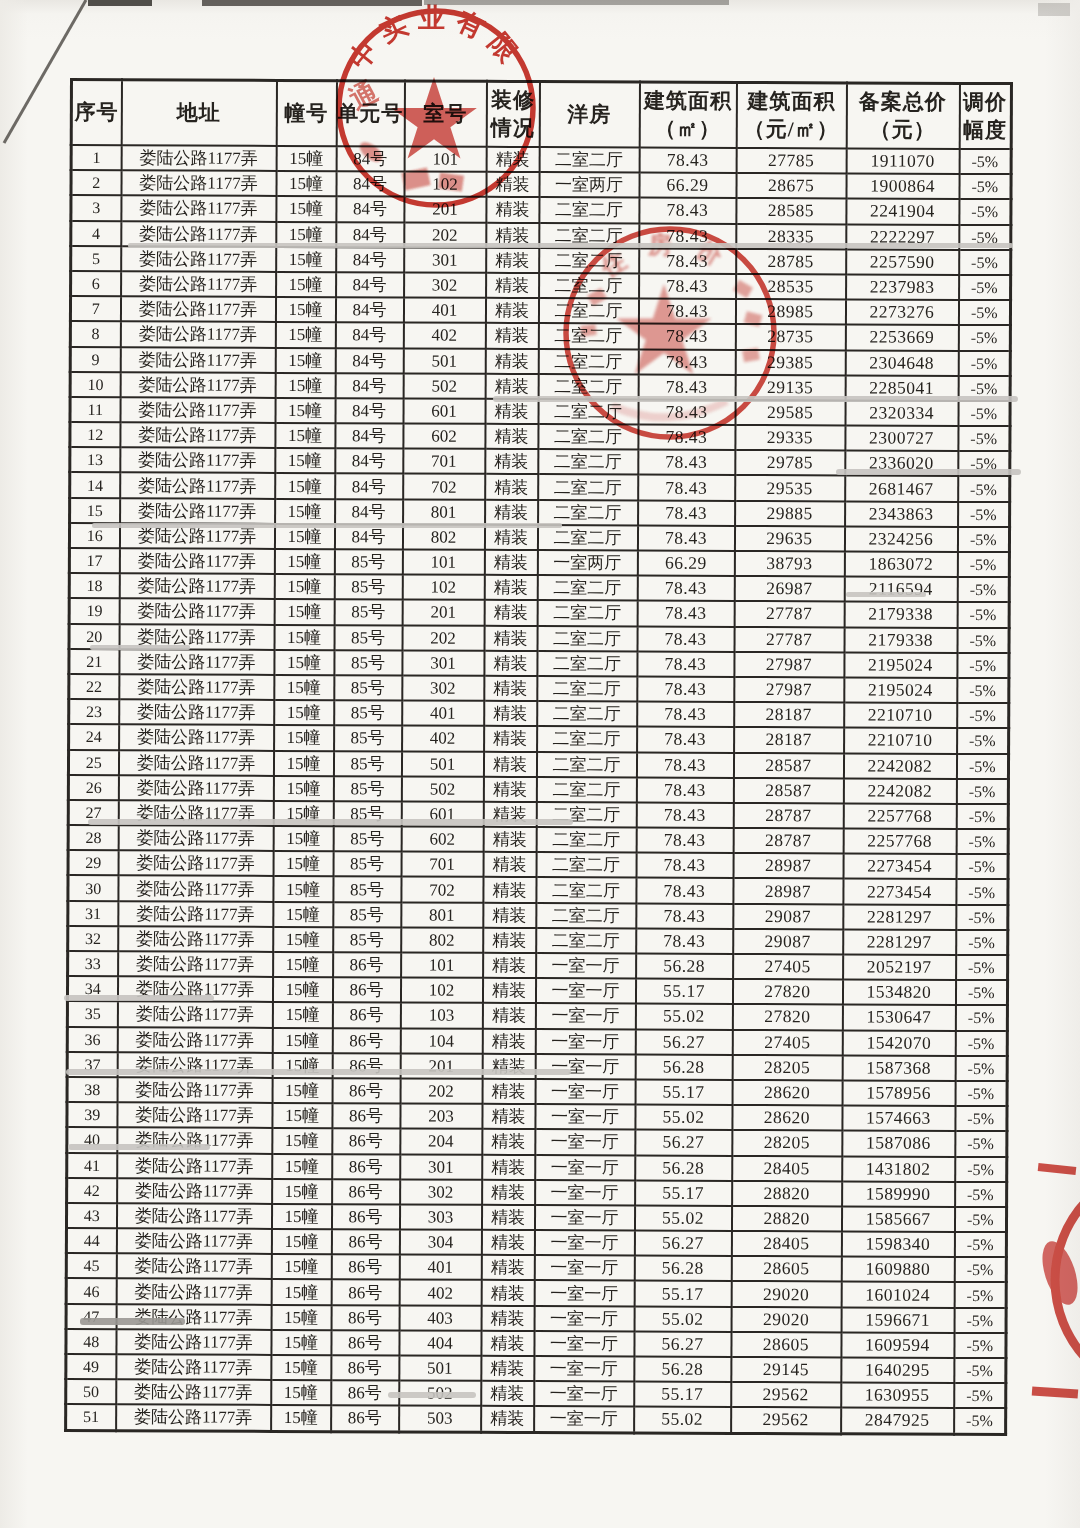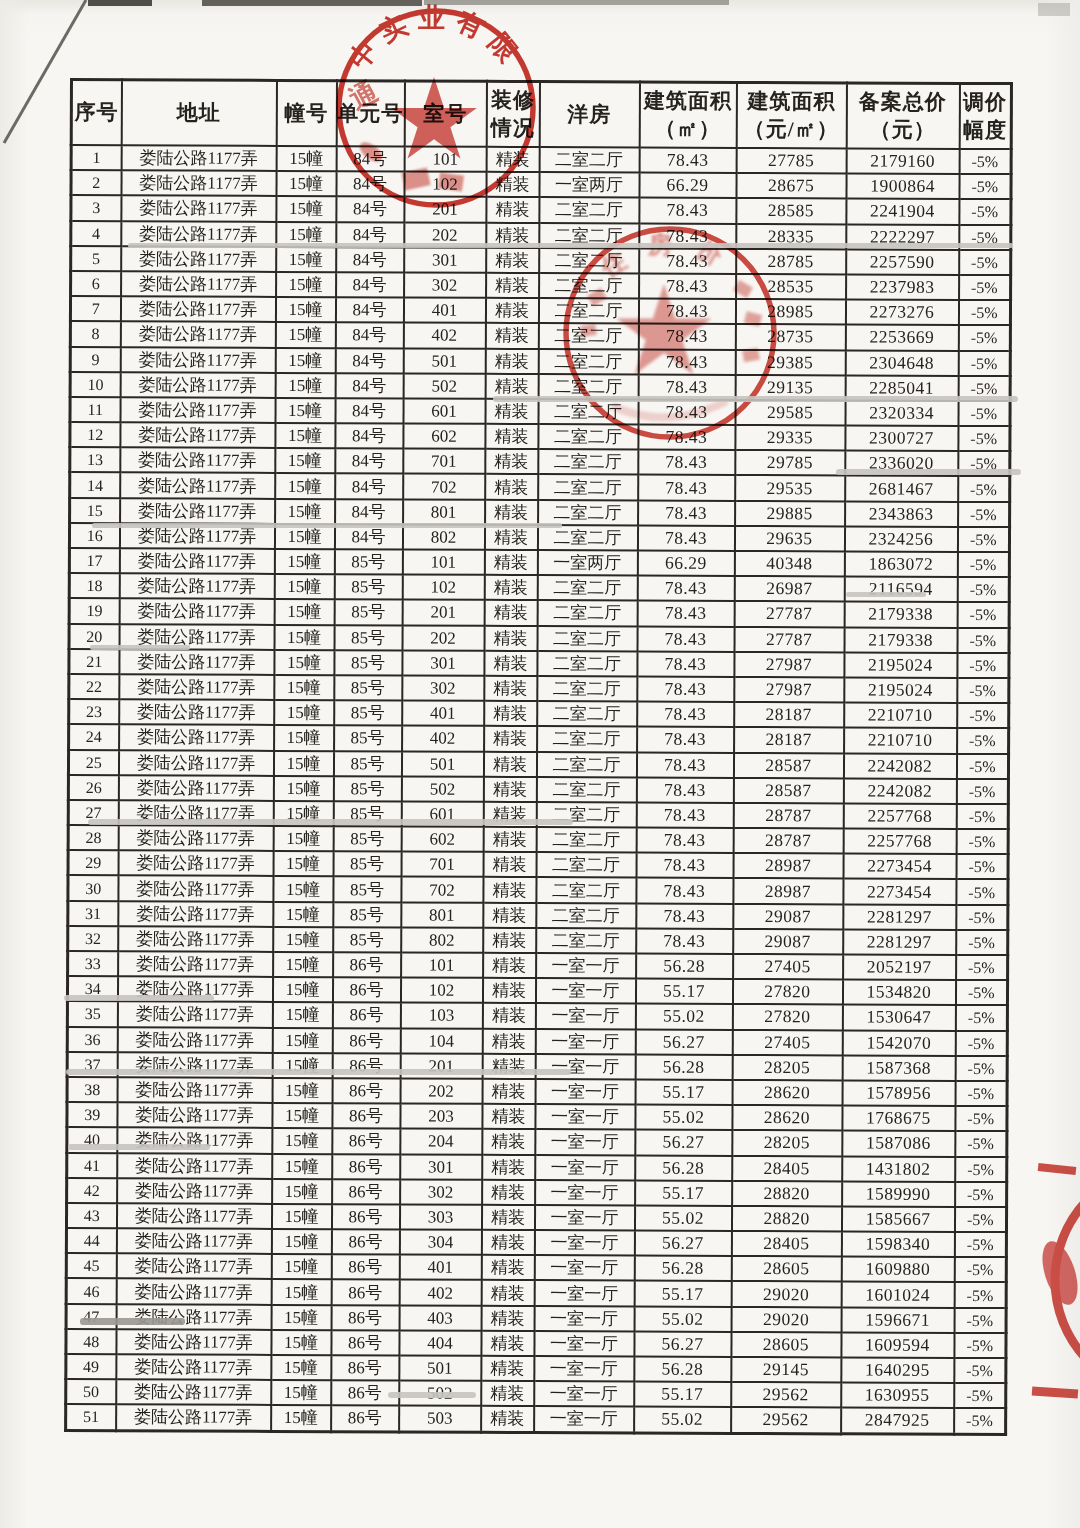--- a/index.html
+++ b/index.html
@@ -109,21 +109,21 @@
           <tr>
             <td class="c0">1</td>
             <td class="c1">娄陆公路1177弄</td>
             <td class="c2">15幢</td>
             <td class="c3">84号</td>
             <td class="c4">101</td>
             <td class="c5">精装</td>
             <td class="c6">二室二厅</td>
             <td class="c7">78.43</td>
             <td class="c8">27785</td>
-            <td class="c9">2179160</td>
+            <td class="c9">1911070</td>
             <td class="c10">-5%</td>
           </tr>
           <tr>
             <td class="c0">2</td>
             <td class="c1">娄陆公路1177弄</td>
             <td class="c2">15幢</td>
             <td class="c3">84号</td>
             <td class="c4">102</td>
             <td class="c5">精装</td>
             <td class="c6">一室两厅</td>
@@ -316,21 +316,21 @@
           </tr>
           <tr>
             <td class="c0">17</td>
             <td class="c1">娄陆公路1177弄</td>
             <td class="c2">15幢</td>
             <td class="c3">85号</td>
             <td class="c4">101</td>
             <td class="c5">精装</td>
             <td class="c6">一室两厅</td>
             <td class="c7">66.29</td>
-            <td class="c8">40348</td>
+            <td class="c8">38793</td>
             <td class="c9">1863072</td>
             <td class="c10">-5%</td>
           </tr>
           <tr>
             <td class="c0">18</td>
             <td class="c1">娄陆公路1177弄</td>
             <td class="c2">15幢</td>
             <td class="c3">85号</td>
             <td class="c4">102</td>
             <td class="c5">精装</td>
@@ -603,21 +603,21 @@
           <tr>
             <td class="c0">39</td>
             <td class="c1">娄陆公路1177弄</td>
             <td class="c2">15幢</td>
             <td class="c3">86号</td>
             <td class="c4">203</td>
             <td class="c5">精装</td>
             <td class="c6">一室一厅</td>
             <td class="c7">55.02</td>
             <td class="c8">28620</td>
-            <td class="c9">1768675</td>
+            <td class="c9">1574663</td>
             <td class="c10">-5%</td>
           </tr>
           <tr>
             <td class="c0">40</td>
             <td class="c1">娄陆公路1177弄</td>
             <td class="c2">15幢</td>
             <td class="c3">86号</td>
             <td class="c4">204</td>
             <td class="c5">精装</td>
             <td class="c6">一室一厅</td>

